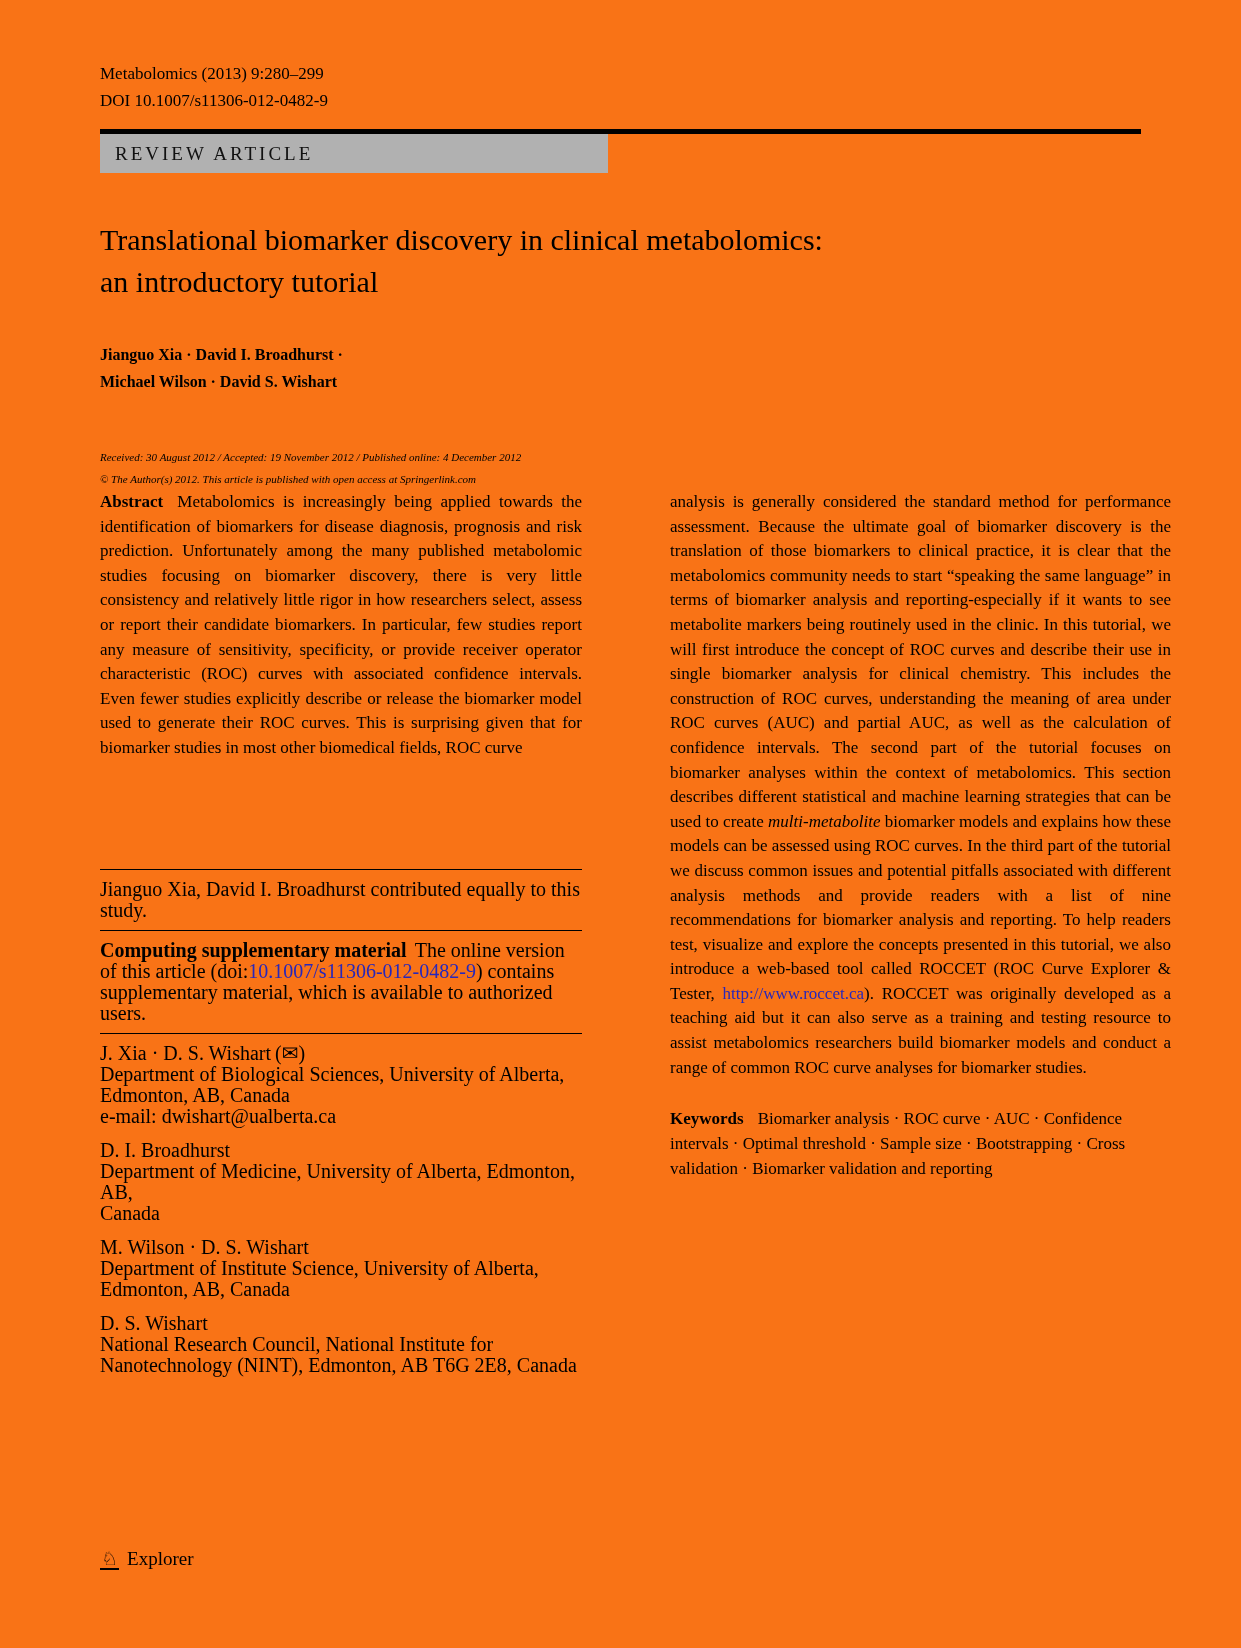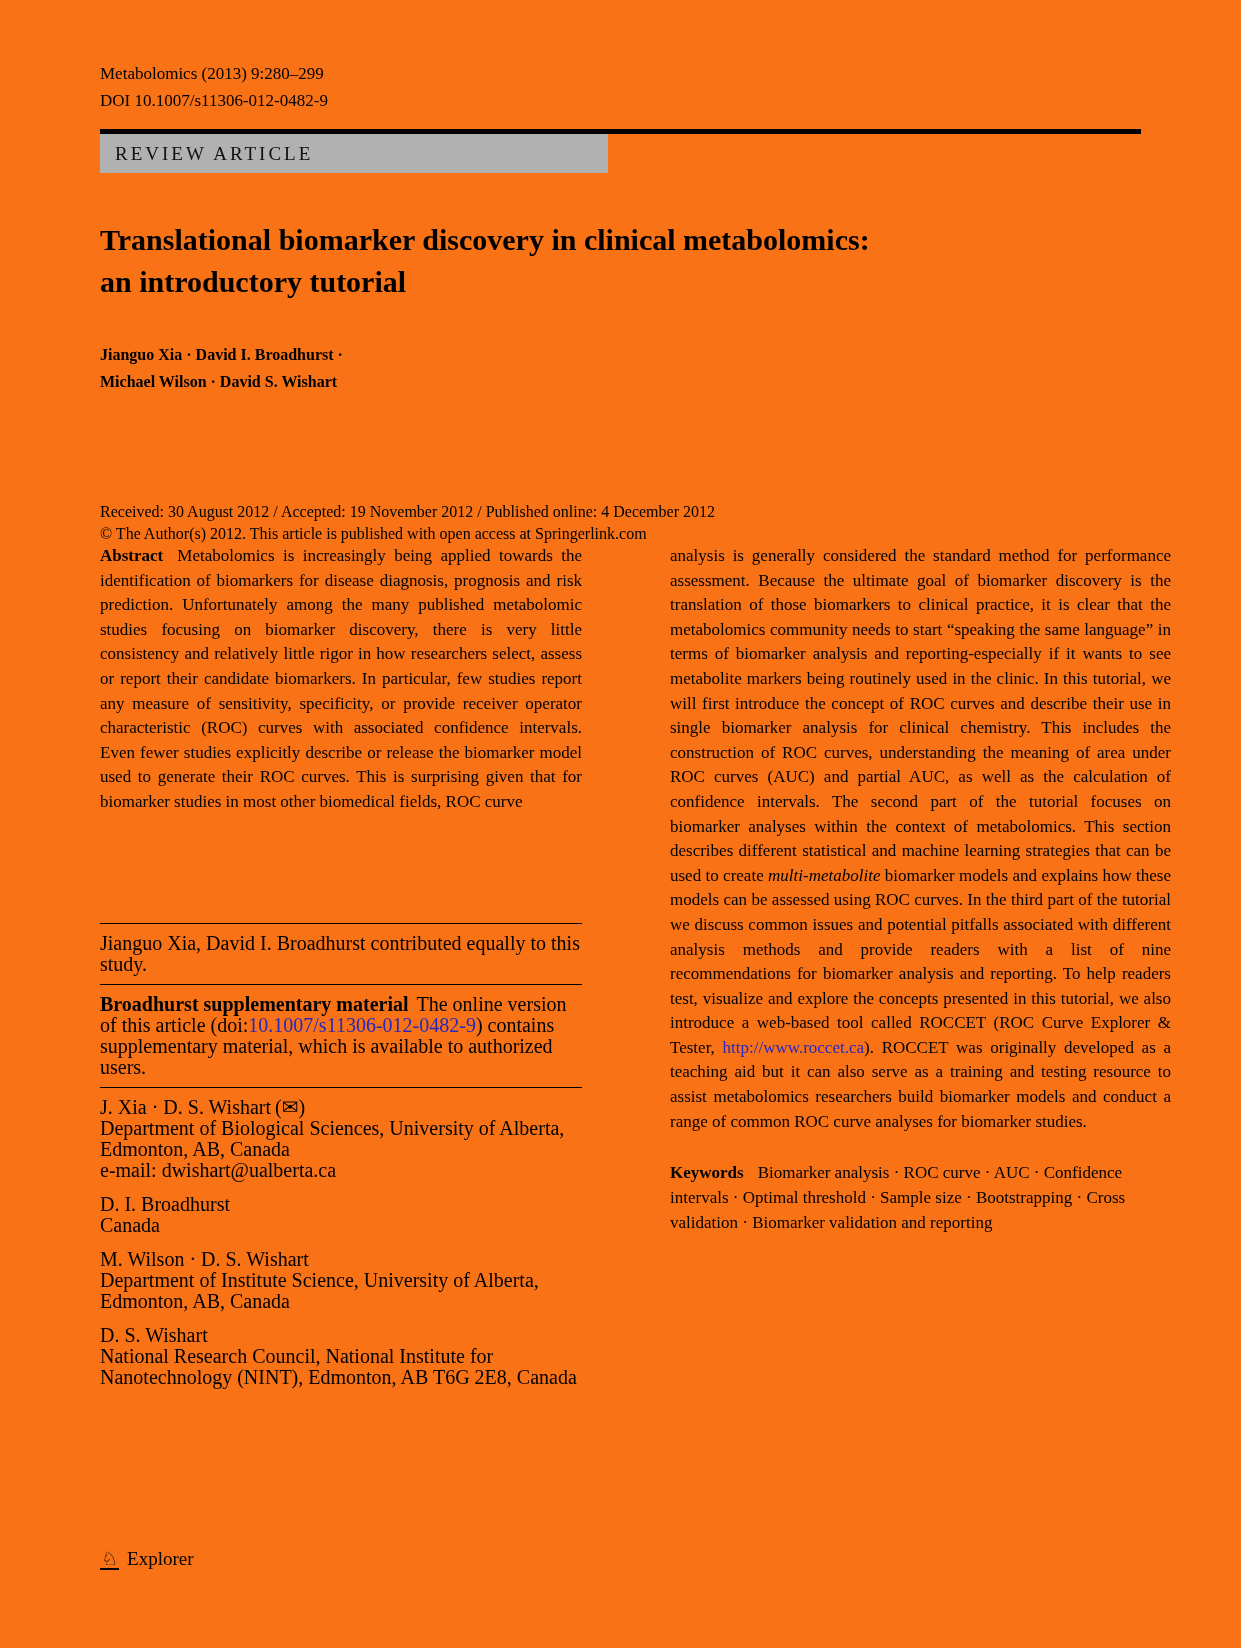--- a/index.html
+++ b/index.html
@@ -15,27 +15,27 @@
   .jhead{font-size:17px;line-height:27px;}
   .toprule{height:5px;background:#000;margin-top:15px;}
   .banner{
     width:508px;height:39px;background:#b1b1b1;
     display:flex;align-items:center;
     box-sizing:border-box;padding-left:15px;
     font-size:19px;letter-spacing:3px;color:#111;
   }
   h1.title{
     margin:46px 0 0 0;
-    font-size:30px;line-height:42px;font-weight:bold;
+    font-size:30px;line-height:42px;font-weight:normal;
   }
   .authors{
     margin-top:38px;
     font-size:16px;line-height:27px;font-weight:bold;
   }
-  .dates{margin-top:106px;font-size:16px;line-height:21.5px;}
+  .dates{margin-top:52px;font-size:11px;line-height:21.5px;font-style:italic;}
   .columns{display:flex;gap:88px;}
   .col-left{width:482px;flex:0 0 482px;}
   .col-right{width:501px;flex:0 0 501px;}
   .bodytext{
     font-size:17px;line-height:24.6px;text-align:justify;margin:0;
   }
   .bodytext .lead-label{font-weight:bold;margin-right:14px;}
   .keywords{margin:26px 0 0 0;font-size:17px;line-height:25px;text-align:left;}
   .keywords .lead-label{font-weight:bold;margin-right:14px;font-family:Liberation Serif, serif;}
   .link{color:#2727bb;text-decoration:none;cursor:pointer;}
@@ -95,36 +95,37 @@
       <p class="bodytext">
         <span class="lead-label">Abstract</span><span>Metabolomics is increasingly being applied towards the identification of biomarkers for disease diagnosis, prognosis and risk prediction. Unfortunately among the many published metabolomic studies focusing on biomarker discovery, there is very little consistency and relatively little rigor in how researchers select, assess or report their candidate biomarkers. In particular, few studies report any measure of sensitivity, specificity, or provide receiver operator characteristic (ROC) curves with associated confidence intervals. Even fewer studies explicitly describe or release the biomarker model used to generate their ROC curves. This is surprising given that for biomarker studies in most other biomedical fields, ROC curve</span>
       </p>
 
       <div class="footnotes">
         <div class="frule"></div>
         <p class="fnote">Jianguo Xia, David I. Broadhurst contributed equally to this study.</p>
 
         <div class="frule"></div>
         <p class="fnote">
-          <b>Broadhurst supplementary material</b><span>The online version of this article (doi:</span><a class="link">10.1007/s11306-012-0482-9</a><span>) contains supplementary material, which is available to authorized users.</span>
+          <b>Computing supplementary material</b><span>The online version of this article (doi:</span><a class="link">10.1007/s11306-012-0482-9</a><span>) contains supplementary material, which is available to authorized users.</span>
         </p>
 
         <div class="frule"></div>
 
         <div class="affil">
           <div class="affil-line">
             <span>J. Xia · D. S. Wishart</span><span class="env">(✉)</span>
           </div>
           <div class="affil-line">Department of Biological Sciences, University of Alberta,</div>
           <div class="affil-line">Edmonton, AB, Canada</div>
           <div class="affil-line">e-mail: dwishart@ualberta.ca</div>
         </div>
 
         <div class="affil">
           <div class="affil-line">D. I. Broadhurst</div>
+          <div class="affil-line">Department of Medicine, University of Alberta, Edmonton, AB,</div>
           <div class="affil-line">Canada</div>
         </div>
 
         <div class="affil">
           <div class="affil-line">M. Wilson · D. S. Wishart</div>
           <div class="affil-line">Department of Institute Science, University of Alberta,</div>
           <div class="affil-line">Edmonton, AB, Canada</div>
         </div>
 
         <div class="affil">

